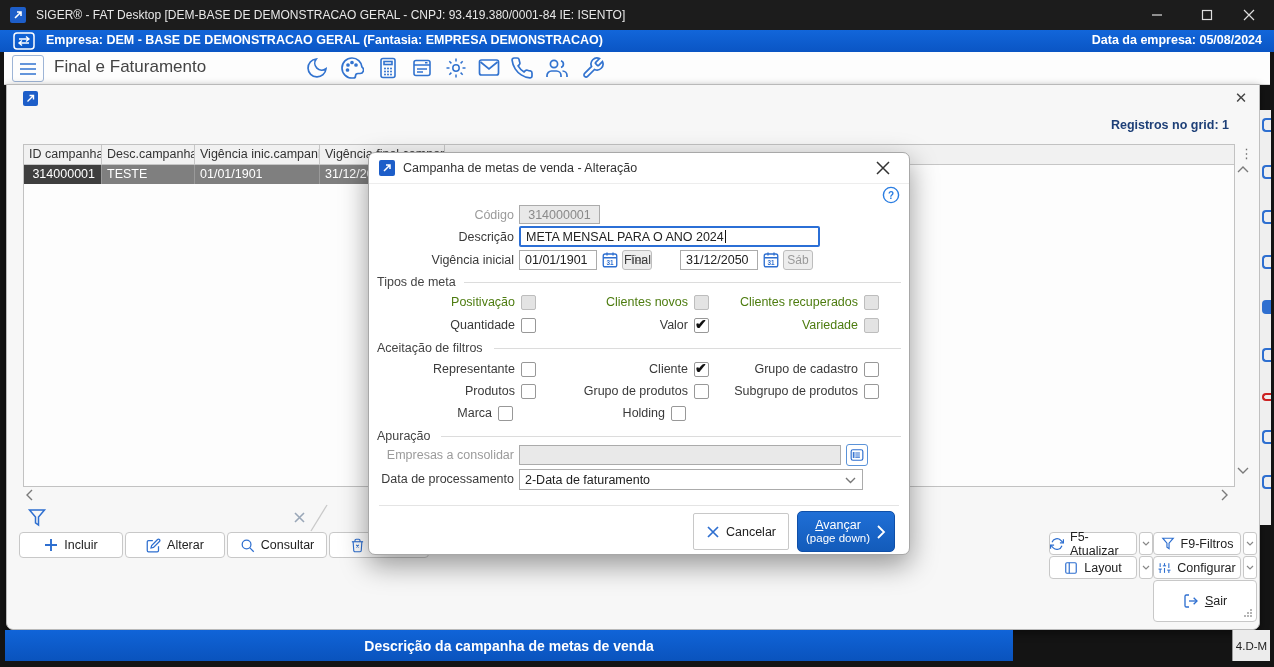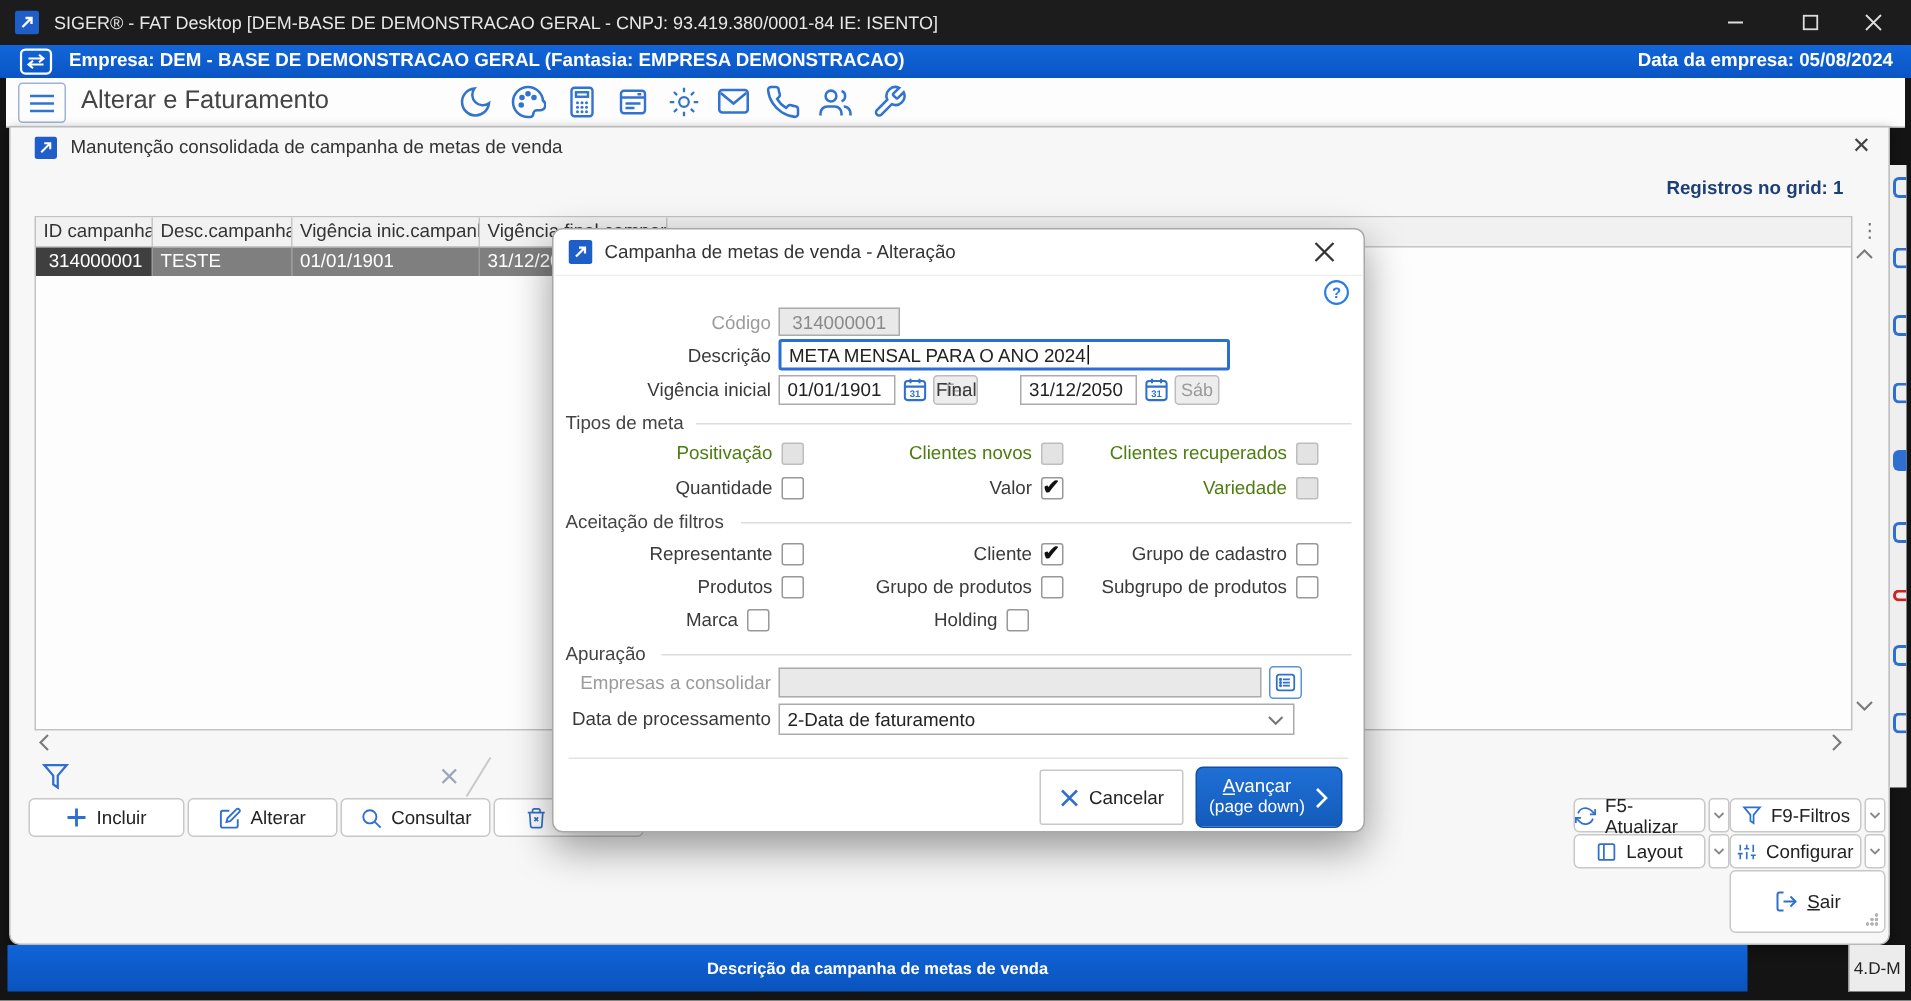--- a/index.html
+++ b/index.html
@@ -55,22 +55,22 @@
   .cb{width:15px;height:15px;box-sizing:border-box;border:1px solid #989898;border-radius:2px;background:#fff;
       position:relative;flex:0 0 auto;}
   .cb[data-state="disabled"]{background:#e3e3e3;border-color:#bdbdbd;}
   .cbcell[data-dis="1"] .cbl{color:#4d7c0f;}
   .cb[data-state="checked"]::after{content:"✔";position:absolute;left:0px;top:-3px;font-size:14px;color:#111;font-weight:bold;}
   .selectbox{position:absolute;box-sizing:border-box;border:1px solid #ababab;background:#fff;font-size:12.5px;color:#222;
              padding:2px 22px 2px 5px;display:flex;align-items:center;}
   .iconbtn{position:absolute;box-sizing:border-box;border:1px solid #5b93d8;border-radius:3px;background:#fff;
            display:flex;align-items:center;justify-content:center;}
   
-  #statusbar{left:5px;top:630px;width:1160px;height:31px;background:linear-gradient(#1064d8,#0a53bd);color:#fff;
-             font-weight:bold;font-size:11px;display:flex;align-items:center;justify-content:center;z-index:5;}
+  #statusbar{left:5px;top:630px;width:1008px;height:31px;background:linear-gradient(#1064d8,#0a53bd);color:#fff;
+             font-weight:bold;font-size:14px;display:flex;align-items:center;justify-content:center;z-index:5;}
   #versionbox{left:1232px;top:630px;width:37px;height:31px;background:#ececec;color:#222;font-size:11.5px;
               display:flex;align-items:center;justify-content:center;z-index:6;border-left:1px solid #9a9a9a;}
   
   #edgestrip{left:1259px;top:110px;width:11px;height:415px;background:#efefef;border-left:1px solid #c0c0c0;z-index:2;}
   .frag{position:absolute;left:2px;width:9px;height:14px;border:2px solid #2e6fd0;border-right:none;border-radius:4px 0 0 4px;box-sizing:border-box;}
   .frag.solid{background:#2e6fd0;border-color:#2e6fd0;}
   .frag.red{border-color:#cc2222;height:8px;}
   .grip{position:absolute;right:3px;bottom:3px;width:10px;height:10px;
         background:radial-gradient(circle 1px at 8px 2px,#b5b5b5 1px,transparent 1.4px),
                    radial-gradient(circle 1px at 5px 5px,#b5b5b5 1px,transparent 1.4px),
@@ -117,21 +117,21 @@
   <span class="abs" style="left:46px;top:3px;white-space:nowrap">Empresa: DEM - BASE DE DEMONSTRACAO GERAL (Fantasia: EMPRESA DEMONSTRACAO)</span>
   <span class="abs" style="right:12px;top:3px;white-space:nowrap">Data da empresa: 05/08/2024</span>
 </div>
 
 <div id="menubar" class="abs">
   <span class="abs" style="left:8px;top:3px;width:30px;height:25px;border:1px solid #9db4d6;border-radius:3px;display:flex;align-items:center;justify-content:center">
     <svg width="18" height="14">
         <path d="M1 2 H17 M1 7 H17 M1 12 H17" stroke="#3273cf" stroke-width="1.6"></path>
       </svg>
   </span>
-  <span class="abs" style="left:50px;top:5px;font-size:17px;color:#444;white-space:nowrap">Alterar e Faturamento</span>
+  <span class="abs" style="left:50px;top:5px;font-size:17px;color:#444;white-space:nowrap">Final e Faturamento</span>
 
   <span class="abs" style="left:301px;top:4px">
     <svg width="24" height="24" viewBox="0 0 24 24" fill="none" stroke="#3273cf" stroke-width="1.7">
         <path d="M21 12.79A9 9 0 1 1 11.21 3 7 7 0 0 0 21 12.79z"></path>
       </svg>
     </span>
   <span class="abs" style="left:336px;top:4px">
     <svg width="24" height="24" viewBox="0 0 24 24" fill="none" stroke="#3273cf" stroke-width="1.7">
         <path d="M12 2a10 10 0 0 0 0 20h1.5a2 2 0 0 0 2-2 2.5 2.5 0 0 1 2.5-2.5H20a3.5 3.5 0 0 0 2-6.4A10 10 0 0 0 12 2z"></path>
         <circle cx="8" cy="9" r="1" fill="#3273cf"></circle>
@@ -195,21 +195,20 @@
     </span>
 </div>
 
 <div id="mainwin" class="abs">
   <span class="abs" style="left:16px;top:6px">
     <svg width="15" height="15">
         <rect width="15" height="15" rx="2" fill="#1d5ec9"></rect>
         <path d="M4.5 10.5 L10.5 4.5 M6.5 4.5 H10.5 V8.5" stroke="#fff" stroke-width="1.4" fill="none"></path>
       </svg>
   </span>
-  <span class="wtitle abs" style="left:40px;top:6px;white-space:nowrap">Manutenção consolidada de campanha de metas de venda</span>
   <span class="closex abs" style="left:1224px;top:4px;width:20px;height:20px">✕</span>
 
   <span class="abs" style="right:30px;top:33px;font-size:12.5px;font-weight:bold;color:#1d3f77;white-space:nowrap">Registros no grid: 1</span>
 
   <div id="grid" class="abs">
     <div class="ghead">
       <div class="ghc" style="width:78px">ID campanha</div>
       <div class="ghc" style="width:93px">Desc.campanha</div>
       <div class="ghc" style="width:125px">Vigência inic.campanha</div>
       <div class="ghc" style="width:125px">Vigência final campanha</div>

